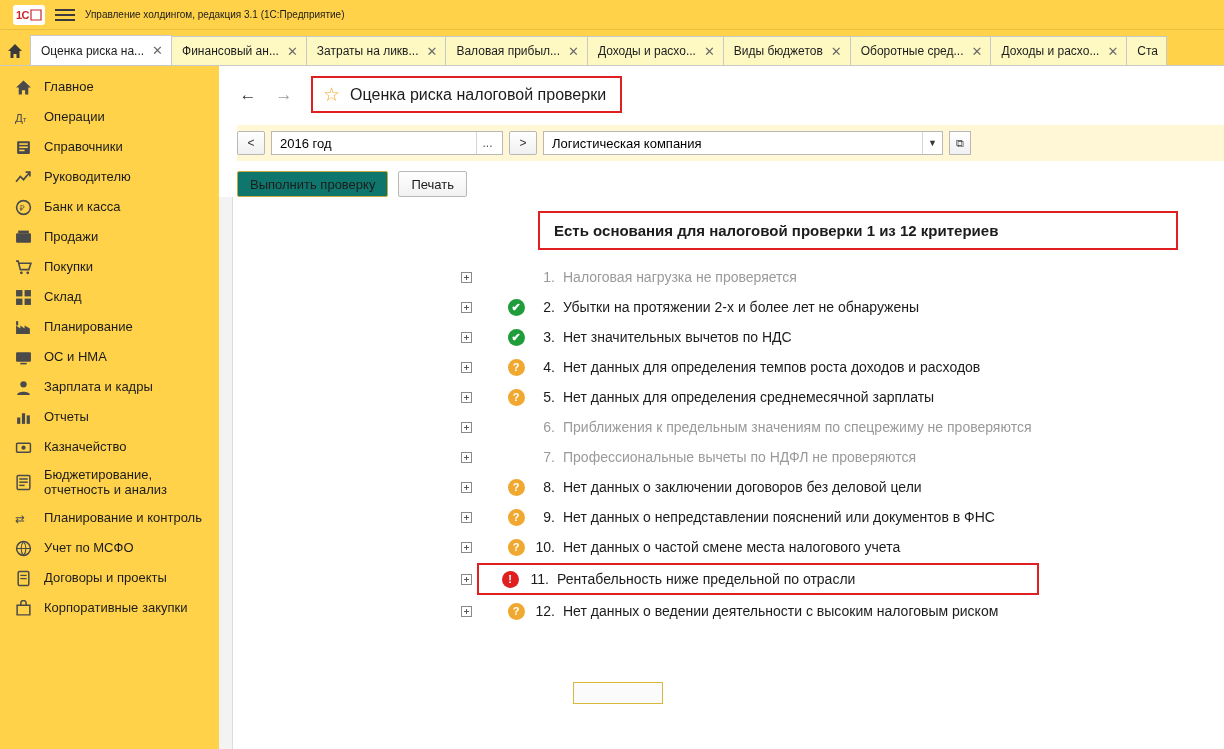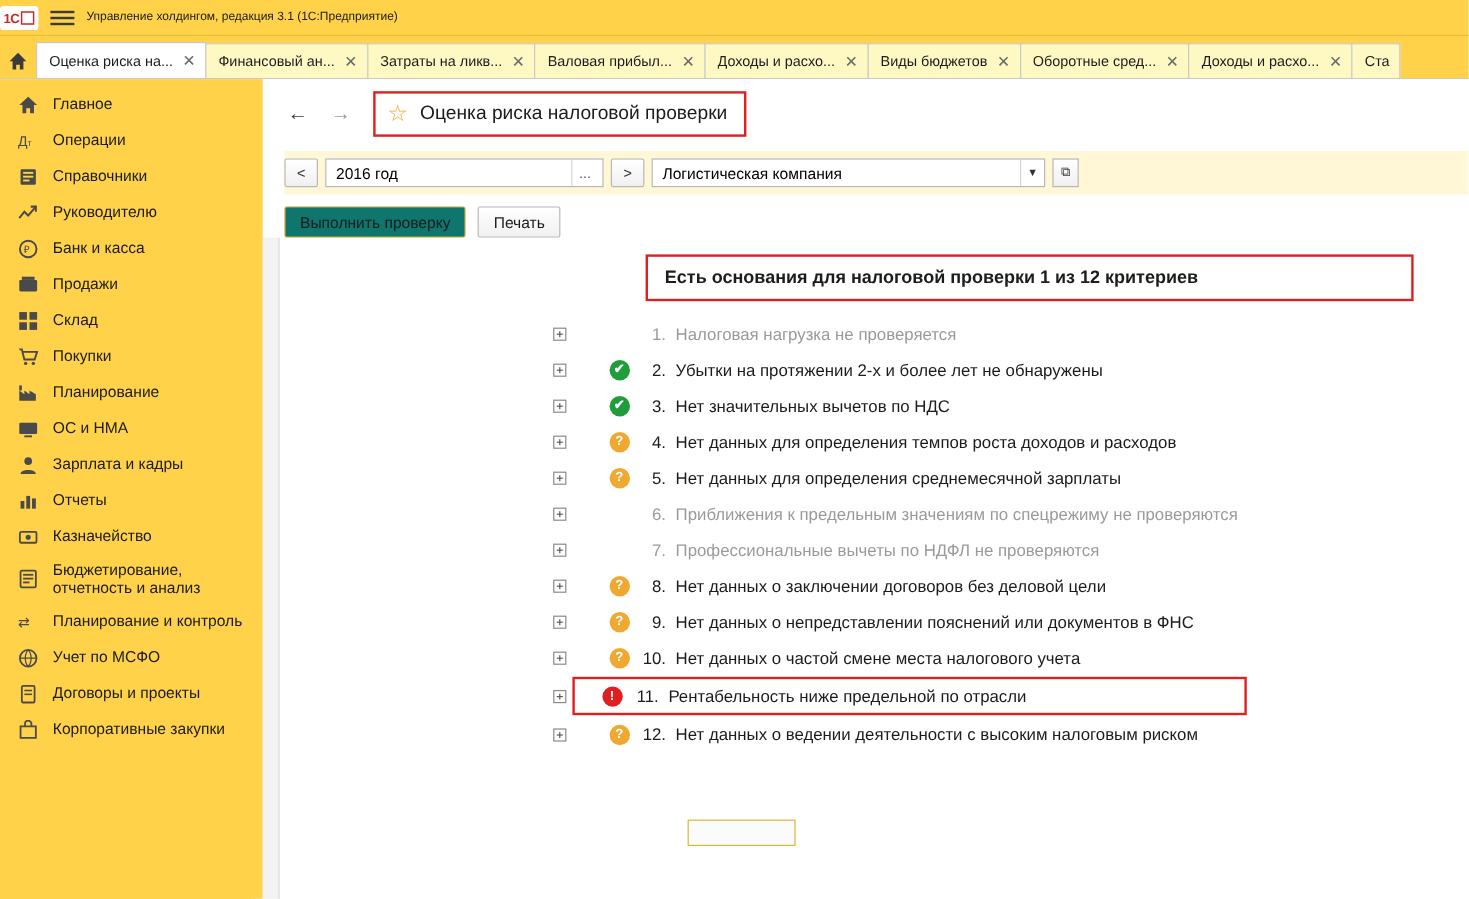--- a/index.html
+++ b/index.html
@@ -12,21 +12,21 @@
     background: #ffffff;
   }
   .app { position: relative; width: 1224px; height: 749px; overflow: hidden; }
 
   
   .titlebar {
     height: 30px;
     background: #ffd24a;
     display: flex;
     align-items: center;
-    padding: 0 0;
+    padding: 0 13px;
     gap: 10px;
     border-bottom: 1px solid #e8bf3f;
   }
   .logo {
     width: 32px; height: 20px;
     background: #ffffff;
     border-radius: 3px;
     display: flex; align-items: center; justify-content: center;
     font-size: 11px; font-weight: bold; color: #c8282b;
     letter-spacing: -0.5px;
@@ -167,21 +167,21 @@
   }
   .period-field .val { flex: 1; }
   .ellipsis-btn {
     width: 22px; height: 22px;
     border-left: 1px solid #d6d6d6;
     display: flex; align-items: center; justify-content: center;
     color: #555; font-size: 12px;
     cursor: pointer;
   }
   .org-field {
-    height: 24px; width: 328px;
+    height: 24px; width: 400px;
     border: 1px solid #b8b8b8; background: #ffffff;
     display: flex; align-items: center;
     padding: 0 0 0 8px;
     font-size: 13px;
   }
   .org-field .val { flex: 1; }
   .drop-btn {
     width: 20px; height: 22px;
     border-left: 1px solid #d6d6d6;
     display: flex; align-items: center; justify-content: center;
@@ -426,38 +426,38 @@
               <rect x="1" y="4" width="14" height="9" rx="1" fill="#4a4a4a"></rect>
               <rect x="3" y="1.5" width="10" height="2.5" fill="#4a4a4a"></rect>
             </svg>
         </span>
         <span class="side-label">Продажи</span>
       </div>
 
       <div class="side-item">
         <span class="side-icon">
           <svg width="17" height="17" viewBox="0 0 16 16">
+              <path d="M1 2 h2 l2 8 h8 l2-6 H4" fill="none" stroke="#4a4a4a" stroke-width="1.5"></path>
+              <circle cx="6" cy="13" r="1.3" fill="#4a4a4a"></circle>
+              <circle cx="12" cy="13" r="1.3" fill="#4a4a4a"></circle>
+            </svg>
+        </span>
+        <span class="side-label">Покупки</span>
+      </div>
+
+      <div class="side-item">
+        <span class="side-icon">
+          <svg width="17" height="17" viewBox="0 0 16 16">
               <rect x="1" y="1" width="6" height="6" fill="#4a4a4a"></rect>
               <rect x="9" y="1" width="6" height="6" fill="#4a4a4a"></rect>
               <rect x="1" y="9" width="6" height="6" fill="#4a4a4a"></rect>
               <rect x="9" y="9" width="6" height="6" fill="#4a4a4a"></rect>
             </svg>
         </span>
         <span class="side-label">Склад</span>
-      </div>
-
-      <div class="side-item">
-        <span class="side-icon">
-          <svg width="17" height="17" viewBox="0 0 16 16">
-              <path d="M1 2 h2 l2 8 h8 l2-6 H4" fill="none" stroke="#4a4a4a" stroke-width="1.5"></path>
-              <circle cx="6" cy="13" r="1.3" fill="#4a4a4a"></circle>
-              <circle cx="12" cy="13" r="1.3" fill="#4a4a4a"></circle>
-            </svg>
-        </span>
-        <span class="side-label">Покупки</span>
       </div>
 
       <div class="side-item">
         <span class="side-icon">
           <svg width="17" height="17" viewBox="0 0 16 16">
               <path d="M1 14 V6 l4 3 V6 l4 3 V6 l5 3 v5 z" fill="#4a4a4a"></path>
               <rect x="1" y="2" width="2" height="4" fill="#4a4a4a"></rect>
             </svg>
         </span>
         <span class="side-label">Планирование</span>

